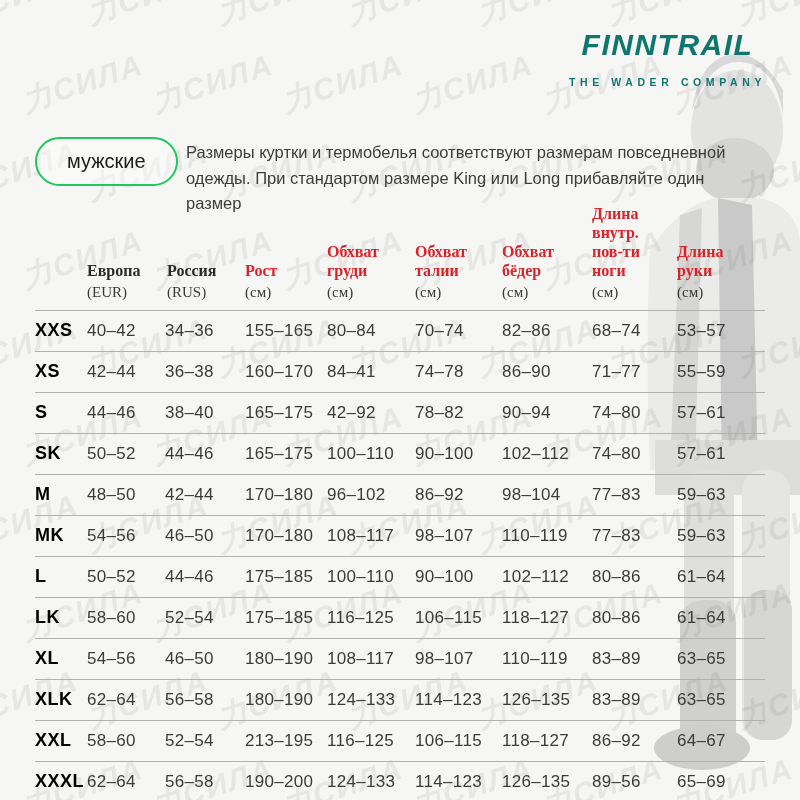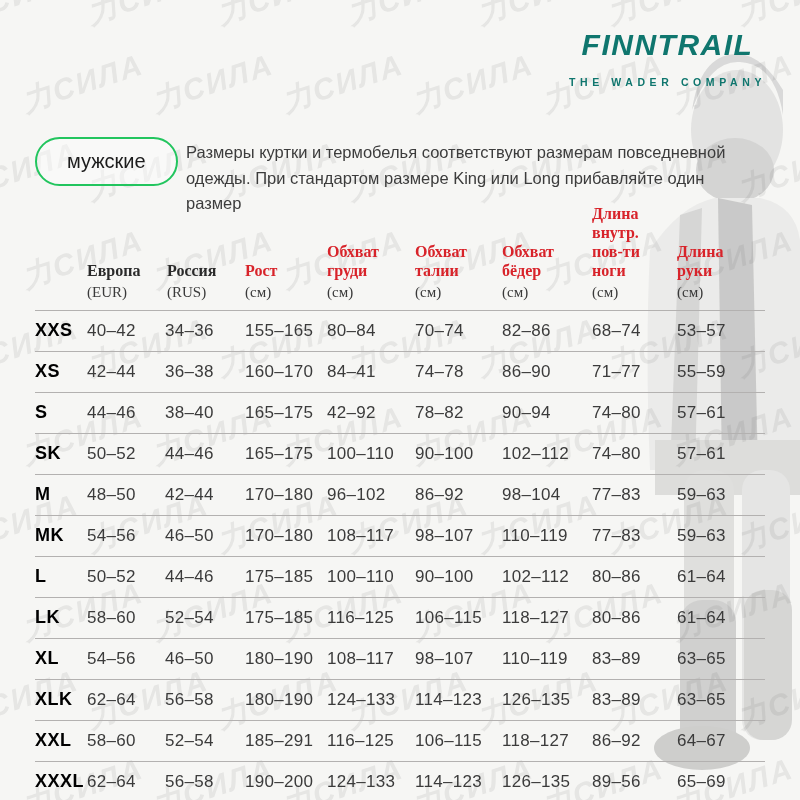--- a/index.html
+++ b/index.html
@@ -306,21 +306,21 @@
             <div class="td col4">124–133</div>
             <div class="td col5">114–123</div>
             <div class="td col6">126–135</div>
             <div class="td col7">83–89</div>
             <div class="td col8">63–65</div>
           </div>
           <div class="tr">
             <div class="td col0 size">XXL</div>
             <div class="td col1">58–60</div>
             <div class="td col2">52–54</div>
-            <div class="td col3">185–291</div>
+            <div class="td col3">213–195</div>
             <div class="td col4">116–125</div>
             <div class="td col5">106–115</div>
             <div class="td col6">118–127</div>
             <div class="td col7">86–92</div>
             <div class="td col8">64–67</div>
           </div>
           <div class="tr">
             <div class="td col0 size">XXXL</div>
             <div class="td col1">62–64</div>
             <div class="td col2">56–58</div>

